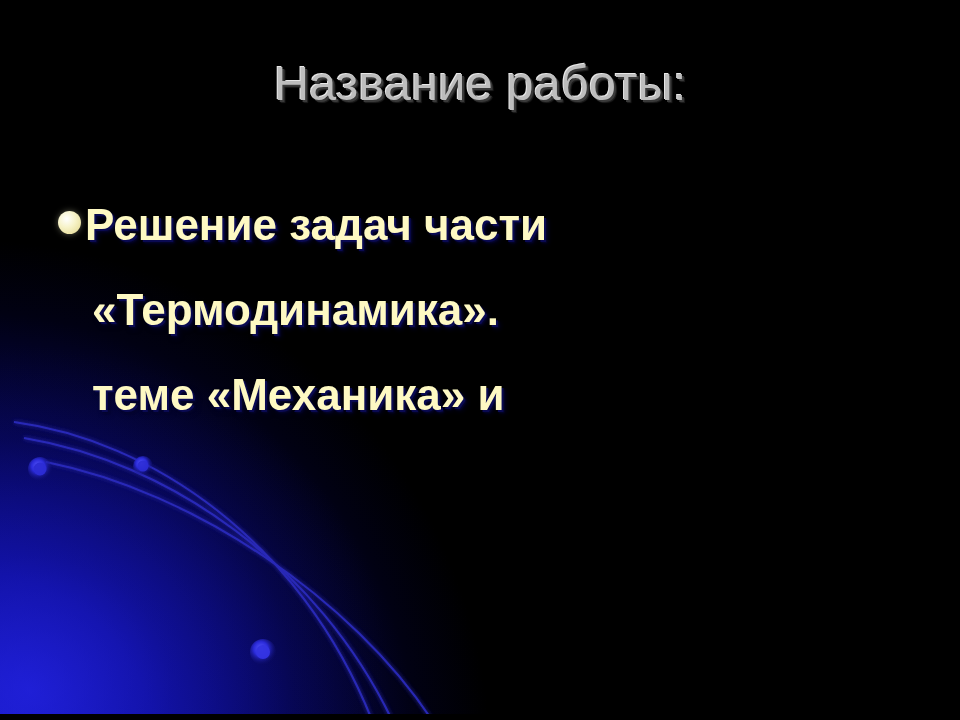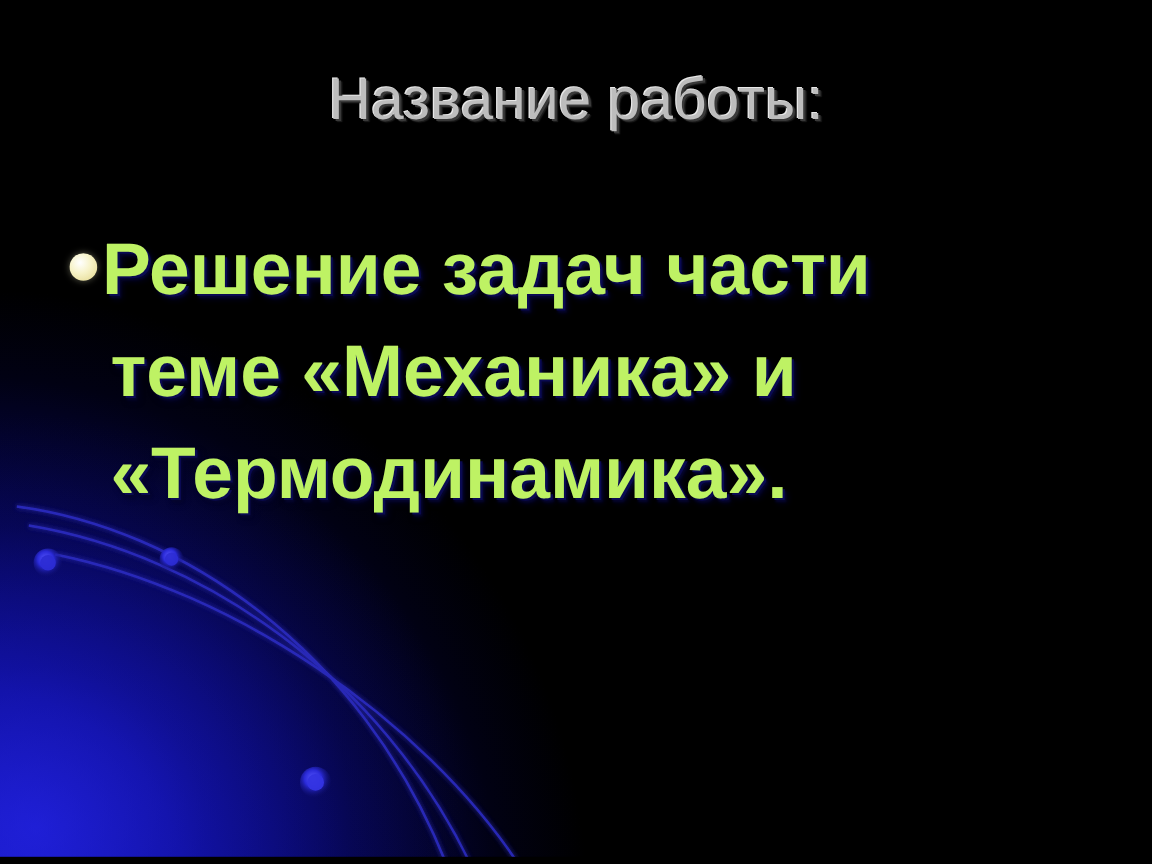--- a/index.html
+++ b/index.html
@@ -88,24 +88,24 @@
   #body-block {
     position: absolute;
     left: 58px;
     top: 182px;
     width: 848px;
   }
 
   .body-line {
     position: relative;
     display: block;
-    font-size: 61px;
+    font-size: 44px;
     font-weight: bold;
     line-height: 85px;
-    color: #bef264;
+    color: #fef9c3;
     white-space: nowrap;
     text-shadow:
       2px 2px 0px #0a0a52,
       3px 3px 2px #05052e,
       4px 4px 5px rgba(3,3,40,0.85);
   }
 
   .body-line.indent {
     padding-left: 34px;
   }
@@ -181,19 +181,19 @@
     <div id="slide-title">Название работы:</div>
 
     <div id="body-block">
 
       <div id="bullet-row">
         <span id="body-bullet"></span>
         <span class="body-line">Решение задач части</span>
       </div>
 
 
+      <span class="body-line indent">«Термодинамика».</span>
+
       <span class="body-line indent">теме «Механика» и</span>
-
-      <span class="body-line indent">«Термодинамика».</span>
 
     </div>
   </div>
 </div>
 
 </body></html>

